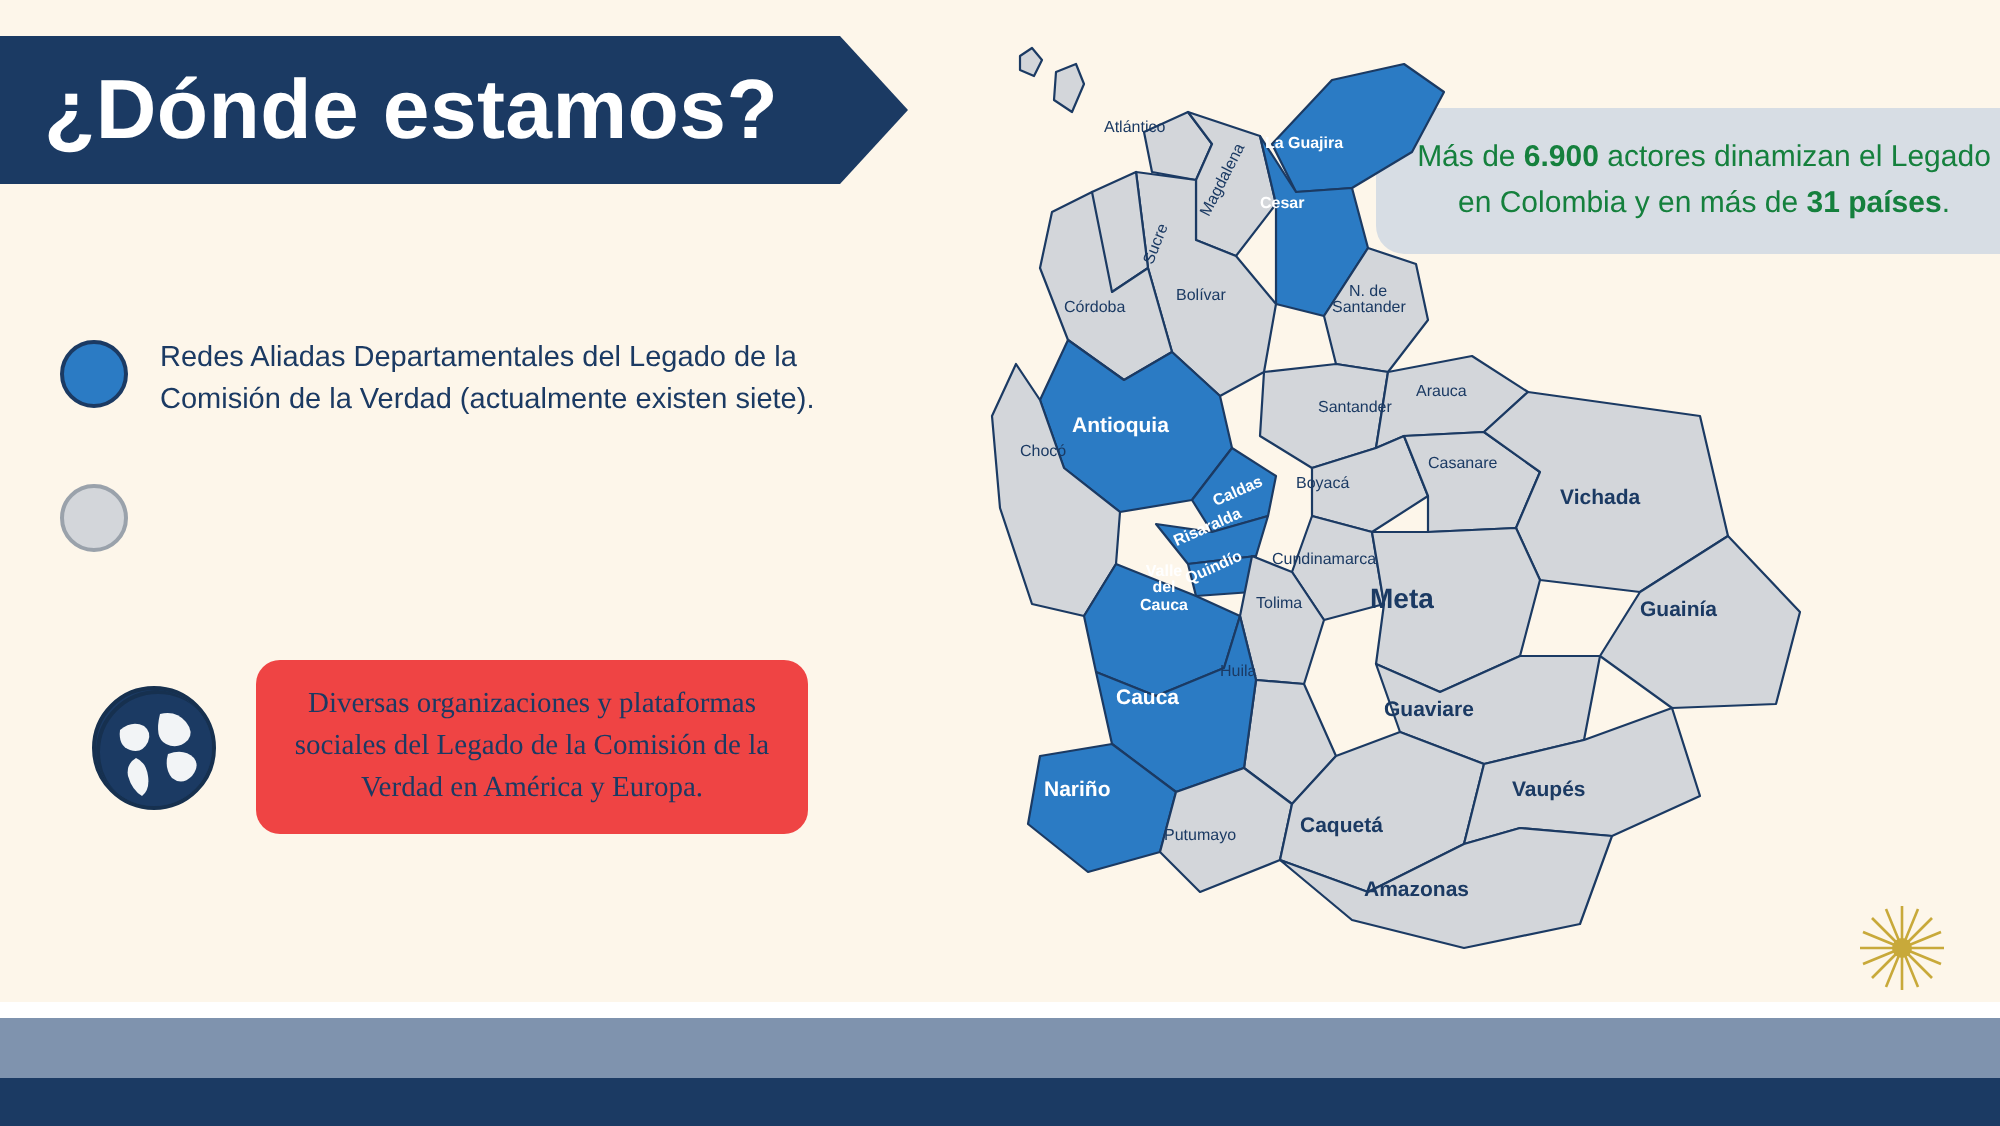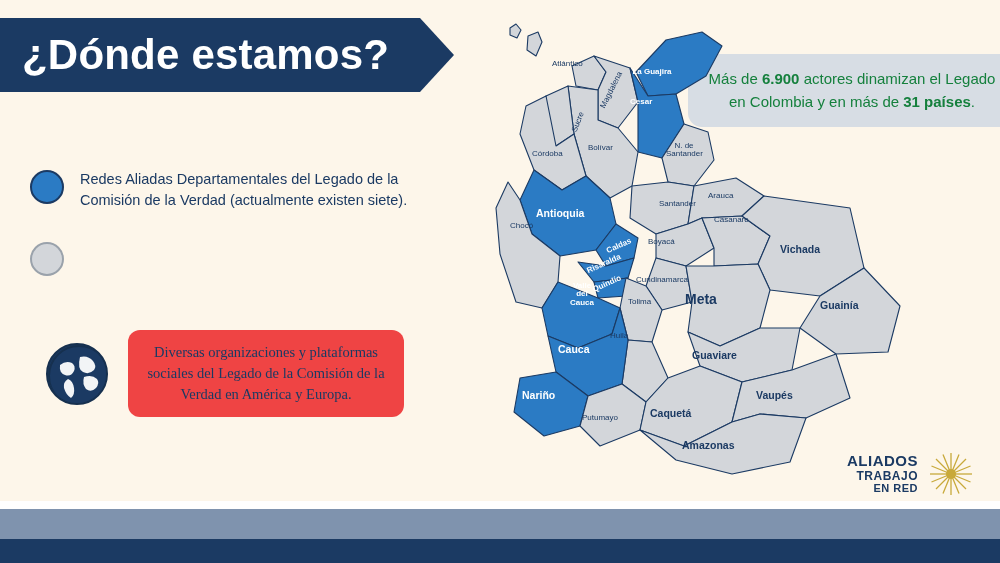--- a/index.html
+++ b/index.html
@@ -298,46 +298,41 @@
   <div class="dept-label white" style="left:160px; top:88px;">Cesar</div>
   <div class="dept-label" style="left:98px; top:108px; transform:rotate(-68deg);">Sucre</div>
   <div class="dept-label" style="left:62px; top:140px;">Córdoba</div>
   <div class="dept-label" style="left:118px; top:134px;">Bolívar</div>
   <div class="dept-label" style="left:196px; top:132px; width:36px; white-space:normal;">N. de Santander</div>
   <div class="dept-label med white" style="left:66px; top:198px;">Antioquia</div>
   <div class="dept-label" style="left:168px; top:190px;margin-left:21px;">Santander</div>
   <div class="dept-label" style="left:238px; top:182px;">Arauca</div>
   <div class="dept-label" style="left:40px; top:212px;">Chocó</div>
   <div class="dept-label" style="left:178px; top:228px;">Boyacá</div>
-  <div class="dept-label" style="left:244px; top:206px;">Casanare</div>
+  <div class="dept-label" style="left:244px; top:218px;">Casanare</div>
   <div class="dept-label med" style="left:310px; top:234px;">Vichada</div>
   <div class="dept-label white" style="left:136px; top:232px; transform:rotate(-24deg);">Caldas</div>
   <div class="dept-label white" style="left:116px; top:250px; transform:rotate(-24deg);">Risaralda</div>
   <div class="dept-label white" style="left:122px; top:270px; transform:rotate(-24deg);">Quindío</div>
   <div class="dept-label" style="left:166px; top:266px;">Cundinamarca</div>
   <div class="dept-label" style="left:158px; top:288px;">Tolima</div>
   <div class="dept-label white" style="left:96px; top:272px; width:32px; white-space:normal;">Valle del Cauca</div>
   <div class="dept-label big" style="left:215px; top:282px;">Meta</div>
   <div class="dept-label med" style="left:350px; top:290px;">Guainía</div>
   <div class="dept-label" style="left:140px; top:322px;">Huila</div>
   <div class="dept-label med white" style="left:88px; top:334px;">Cauca</div>
   <div class="dept-label med" style="left:222px; top:340px;">Guaviare</div>
   <div class="dept-label med white" style="left:52px; top:380px;">Nariño</div>
   <div class="dept-label" style="left:112px; top:404px;">Putumayo</div>
   <div class="dept-label med" style="left:180px; top:398px;">Caquetá</div>
   <div class="dept-label med" style="left:286px; top:380px;">Vaupés</div>
   <div class="dept-label med" style="left:212px; top:430px;">Amazonas</div>
 </div>
 
 <div id="logos">
-  <div id="logo-aliados">
-    <div class="l1">ALIADOS</div>
-    <div class="l2">TRABAJO</div>
-    <div class="l3">EN RED</div>
-  </div>
   <div id="logo-sun">
     <svg width="46" height="46" viewBox="0 0 46 46">
       <g stroke="#c8a93a" stroke-width="1.3">
         <line x1="23" y1="23" x2="23" y2="2"></line>
           <line x1="23" y1="23" x2="31" y2="3.5"></line>
         <line x1="23" y1="23" x2="38" y2="8"></line>
           <line x1="23" y1="23" x2="42.5" y2="15"></line>
         <line x1="23" y1="23" x2="44" y2="23"></line>
           <line x1="23" y1="23" x2="42.5" y2="31"></line>
         <line x1="23" y1="23" x2="38" y2="38"></line>

